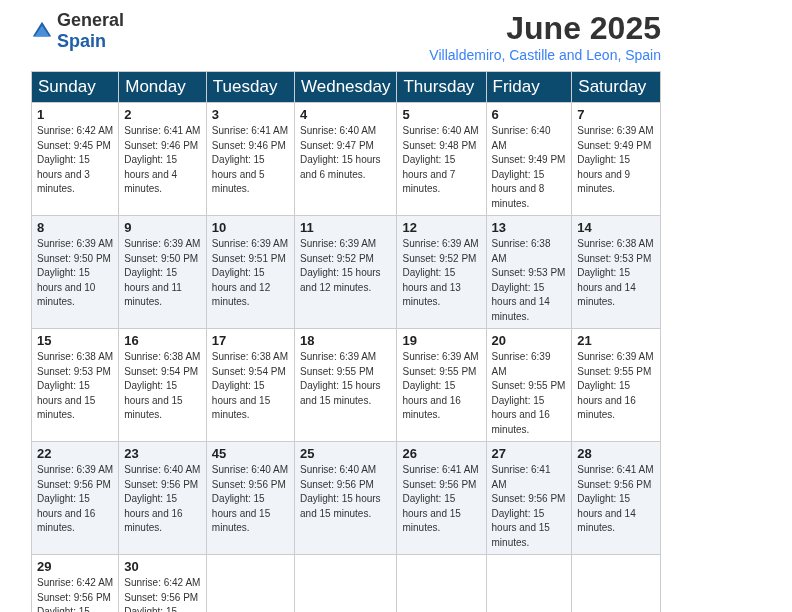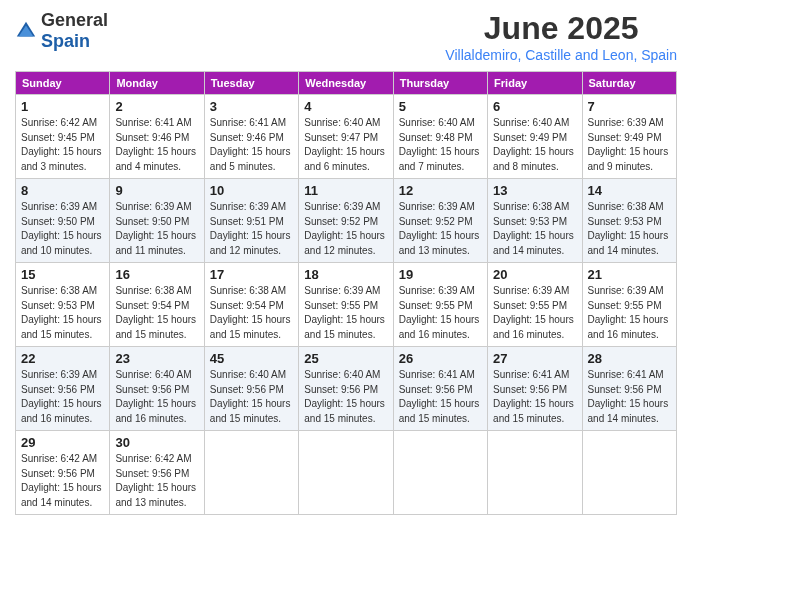--- a/index.html
+++ b/index.html
@@ -6,21 +6,21 @@
     body {
       width: 792px;
       height: 612px;
       font-family: Arial, sans-serif;
       background: #fff;
       overflow: hidden;
     }
     .page {
       width: 692px;
       height: 612px;
-      padding: 10px 15px;
+      padding: 10px 31px;
     }
     .header {
       display: flex;
       justify-content: space-between;
       align-items: flex-start;
       margin-bottom: 8px;
     }
     .logo {
       display: flex;
       align-items: center;
@@ -34,43 +34,43 @@
     .logo-text-blue {
       font-size: 18px;
       font-weight: bold;
       color: #1e5fa8;
     }
     .logo-icon {
       width: 22px;
       height: 22px;
     }
     .title-block {
-      text-align: center;
+      text-align: right;
     }
     .month-title {
       font-size: 32px;
       font-weight: bold;
       color: #333;
     }
     .location-title {
       font-size: 14px;
       color: #3b82f6;
     }
     .calendar-table {
       width: 100%;
       border-collapse: collapse;
       font-size: 10px;
     }
     .calendar-table th {
-      background-color: #a21caf;
+      background-color: #0c4a6e;
       color: #fff;
       text-align: left;
       padding: 5px 6px;
-      font-size: 11px;
-      font-weight: bold;
+      font-size: 17px;
+      font-weight: normal;
       border: 1px solid #ccc;
     }
     .calendar-table td {
       border: 1px solid #ccc;
       vertical-align: top;
       padding: 4px 5px;
       width: calc(100% / 7);
       height: 80px;
       background: #fff;
     }

